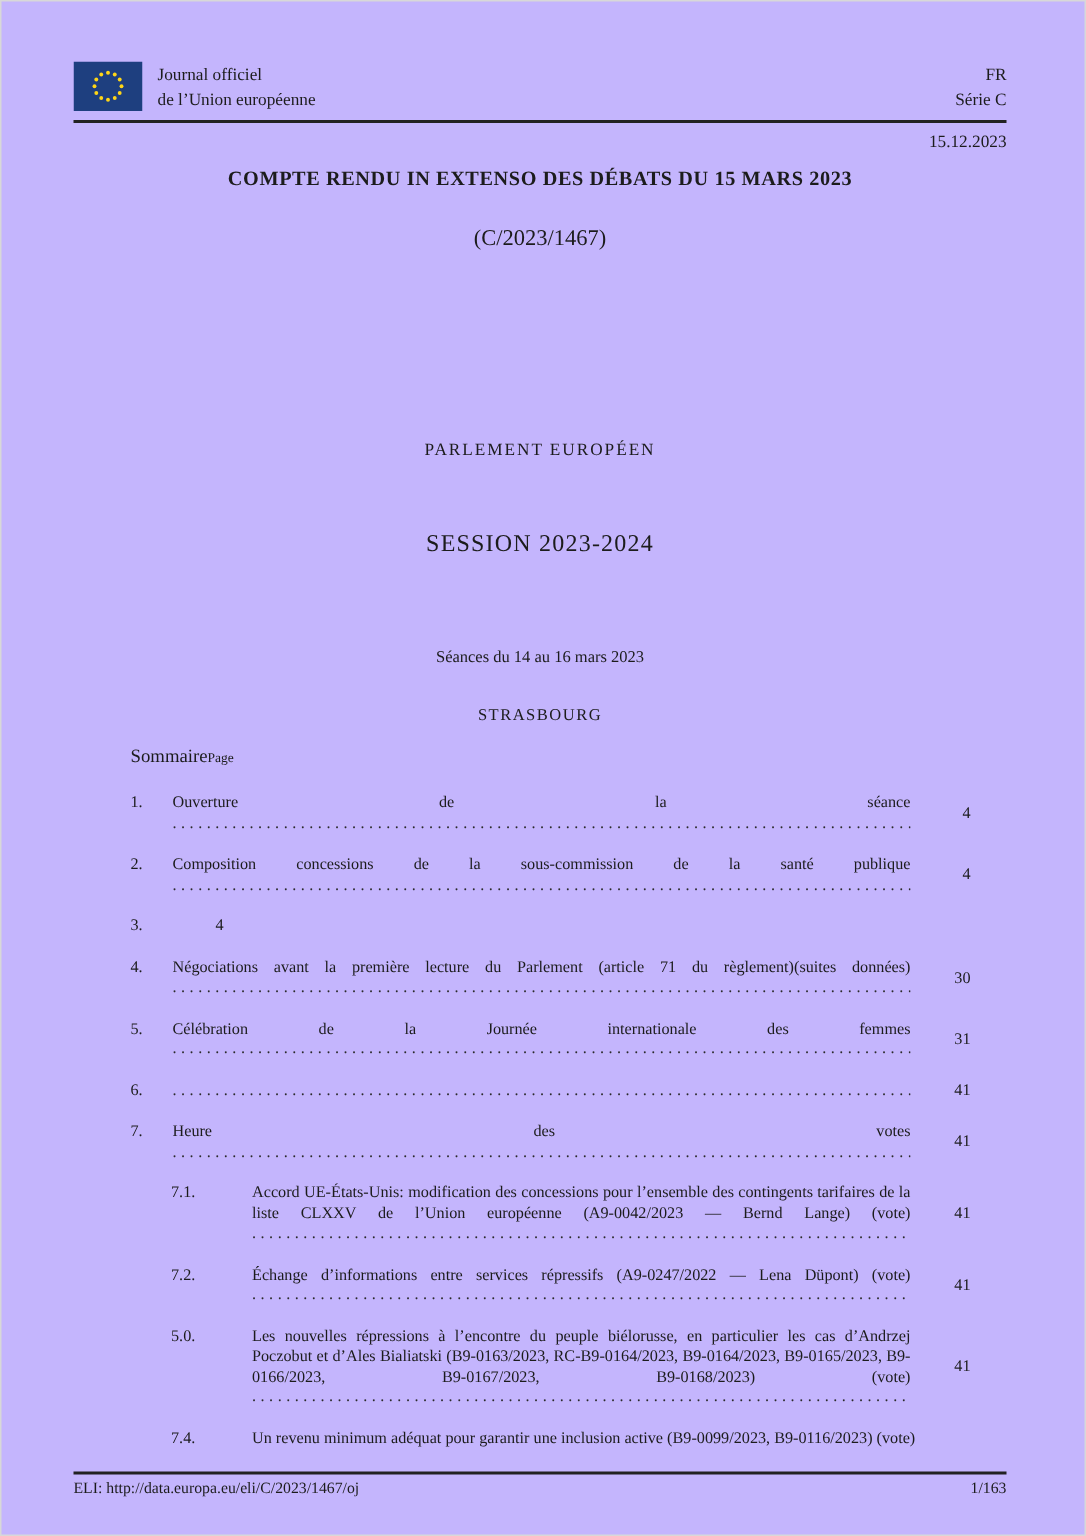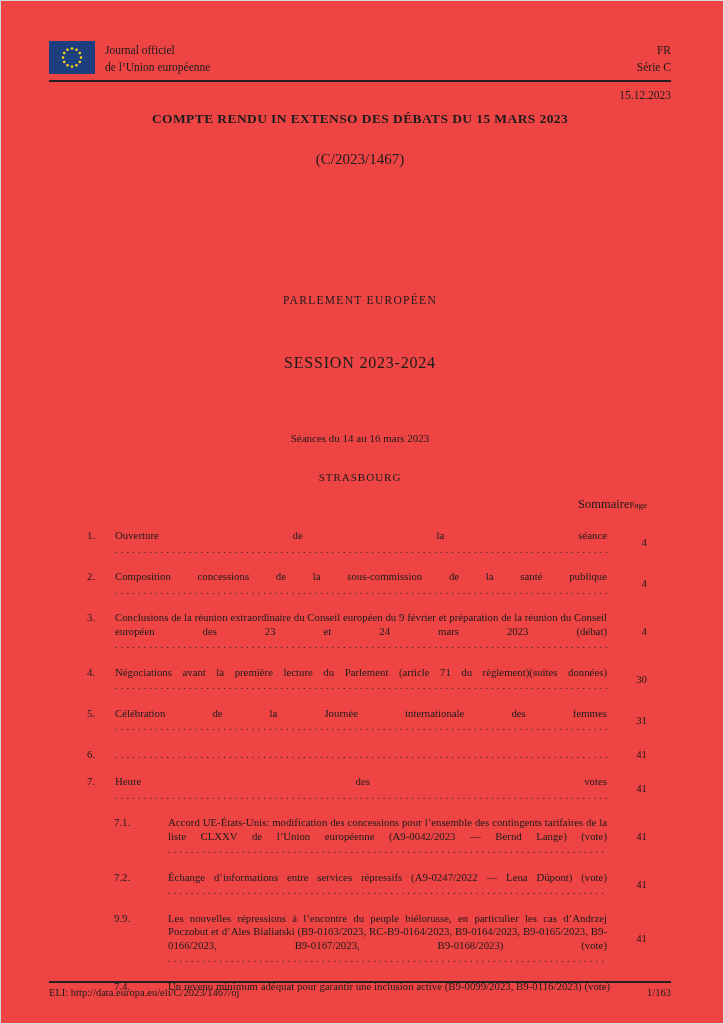--- a/index.html
+++ b/index.html
@@ -1,20 +1,20 @@
 <!DOCTYPE html>
 <html><head>
 <meta charset="utf-8">
 <style>
   html,body{margin:0;padding:0;background:#888;}
   .page{
     position:relative;
     width:724px;height:1024px;
     margin:0 auto;
-    background:#ef4444;
+    background:#c4b5fd;
     box-sizing:border-box;
     font-family:"Liberation Serif","DejaVu Serif",serif;
     color:#1c1c1c;
     overflow:hidden;
     border:1px solid #d8d8d8;
   }
   .content{padding:0 52px 0 48px;}
 
   
   .masthead{display:flex;justify-content:space-between;align-items:flex-start;margin-top:40px;}
@@ -31,21 +31,21 @@
 
   .main-title{text-align:center;font-size:13.5px;font-weight:bold;letter-spacing:0.4px;}
   .sub-number{margin-top:24px;text-align:center;font-size:15px;}
 
   .institution{margin-top:126px;text-align:center;font-size:11.5px;letter-spacing:1.3px;}
   .session{margin-top:48px;text-align:center;font-size:16px;letter-spacing:0.8px;}
   .sittings{margin-top:60px;text-align:center;font-size:11px;}
   .location{margin-top:27px;text-align:center;font-size:11px;letter-spacing:1px;}
 
   
-  .sommaire-row{display:flex;justify-content:flex-end;align-items:baseline;margin-top:14px;padding-left:38px;padding-right:24px;}
+  .sommaire-row{display:flex;justify-content:flex-start;align-items:baseline;margin-top:14px;padding-left:38px;padding-right:24px;}
   .sommaire-label{font-size:12.5px;}
   .page-label{font-size:9px;}
 
   .toc-list{margin-top:17px;}
   .toc-row{display:flex;margin-bottom:14px;font-size:10.8px;line-height:13.5px;}
   .toc-row.level1{padding-left:38px;}
   .toc-row.level1 .toc-num{flex:0 0 28px;}
   .toc-row.level2{padding-left:65px;}
   .toc-row.level2 .toc-num{flex:0 0 54px;}
   .toc-body{flex:1 1 auto;overflow:hidden;text-align:justify;margin-right:6px;}
@@ -121,21 +121,20 @@
   </div>
 
   <div class="toc-row level1">
     <span class="toc-num">2.</span>
     <span class="toc-body"><span class="toc-text">Composition concessions de la sous-commission de la santé publique</span><span class="leader"></span></span>
     <span class="toc-page">4</span>
   </div>
 
   <div class="toc-row level1">
     <span class="toc-num">3.</span>
-    <span class="toc-body"><span class="toc-text">Conclusions de la réunion extraordinaire du Conseil européen du 9 février et préparation de la réunion du Conseil européen des 23 et 24 mars 2023 (débat)</span><span class="leader"></span></span>
     <span class="toc-page">4</span>
   </div>
 
   <div class="toc-row level1">
     <span class="toc-num">4.</span>
     <span class="toc-body"><span class="toc-text">Négociations avant la première lecture du Parlement (article 71 du règlement)(suites données)</span><span class="leader"></span></span>
     <span class="toc-page">30</span>
   </div>
 
   <div class="toc-row level1">
@@ -162,21 +161,21 @@
     <span class="toc-page">41</span>
   </div>
 
   <div class="toc-row level2">
     <span class="toc-num">7.2.</span>
     <span class="toc-body"><span class="toc-text">Échange d’informations entre services répressifs (A9-0247/2022 — Lena Düpont) (vote)</span><span class="leader"></span></span>
     <span class="toc-page">41</span>
   </div>
 
   <div class="toc-row level2">
-    <span class="toc-num">9.9.</span>
+    <span class="toc-num">5.0.</span>
     <span class="toc-body"><span class="toc-text">Les nouvelles répressions à l’encontre du peuple biélorusse, en particulier les cas d’Andrzej Poczobut et d’Ales Bialiatski (B9-0163/2023, RC-B9-0164/2023, B9-0164/2023, B9-0165/2023, B9-0166/2023, B9-0167/2023, B9-0168/2023) (vote)</span><span class="leader"></span></span>
     <span class="toc-page">41</span>
   </div>
 
   <div class="toc-row level2">
     <span class="toc-num">7.4.</span>
     <span class="toc-body"><span class="toc-text">Un revenu minimum adéquat pour garantir une inclusion active (B9-0099/2023, B9-0116/2023) (vote)</span></span>
 
   </div>
 

